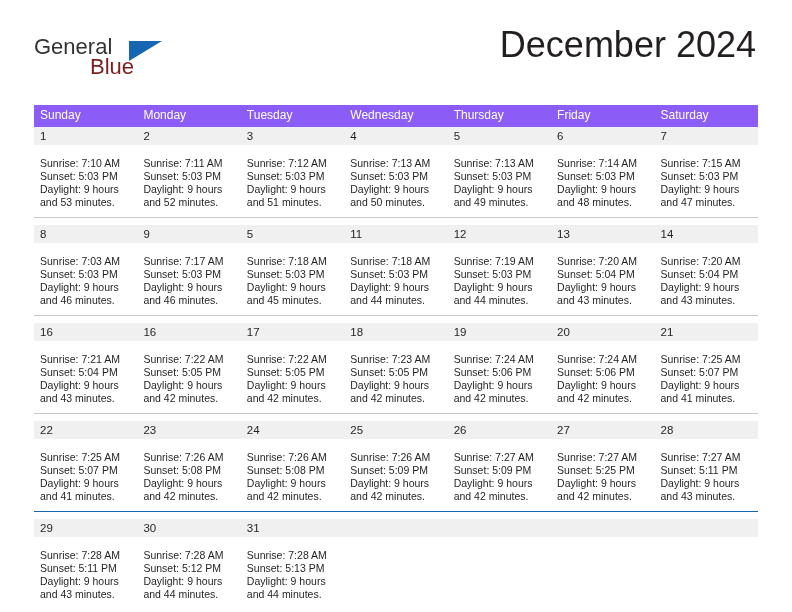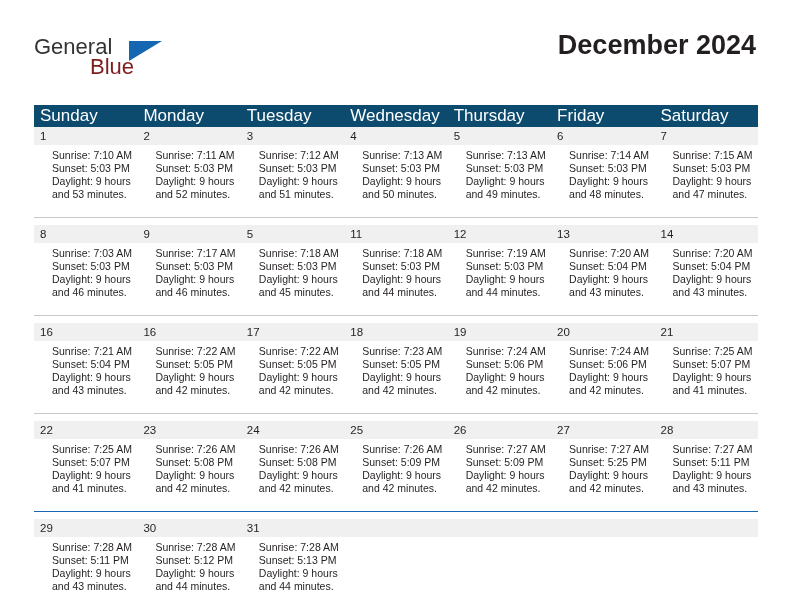--- a/index.html
+++ b/index.html
@@ -67,25 +67,25 @@
     border-bottom: 20px solid transparent;
   }
 
   .title-block {
     position: absolute;
     right: 36px;
     top: 28px;
     text-align: right;
   }
   .cal-title {
-    font-size: 27px;
+    font-size: 36px;
     color: #231f20;
     line-height: 34px;
     white-space: nowrap;
-    font-weight: bold;
+    font-weight: normal;
     margin: 0;
   }
   .cal-subtitle {
     font-size: 14.5px;
     color: #231f20;
     line-height: 20px;
     margin: 6px 0 0 0;
     white-space: nowrap;
     font-weight: normal;
   }
@@ -96,23 +96,23 @@
     left: 34px;
     top: 105px;
     width: 724px;
     border-collapse: collapse;
     table-layout: fixed;
   }
 
   .calendar col { width: 103.43px; }
 
   .dow-row th {
-    background: #0c4a6e;
+    background: #8b5cf6;
     color: #ffffff;
-    font-size: 17px;
+    font-size: 12px;
     font-weight: normal;
     text-align: left;
     padding: 4px 0 5px 6px;
     height: 9px;
     line-height: 13px;
     border: none;
   }
 
   .week-row td {
     vertical-align: top;
@@ -130,25 +130,24 @@
     background: #f0f0f0;
     height: 16px;
     line-height: 16px;
     padding: 1px 0 1px 6px;
     font-size: 11.5px;
     color: #231f20;
   }
   .daycell.empty .daynum-band { color: transparent; }
 
   .details {
-    padding: 4px 4px 0 6px;
+    padding: 12px 4px 0 6px;
     font-size: 10.5px;
     line-height: 13px;
     color: #231f20;
-    margin-left: 12px;
   }
   .details div { white-space: nowrap; }
 
   
   .sep-row td {
     padding: 0;
     height: 8px;
     border: none;
   }
   .sep-line {

